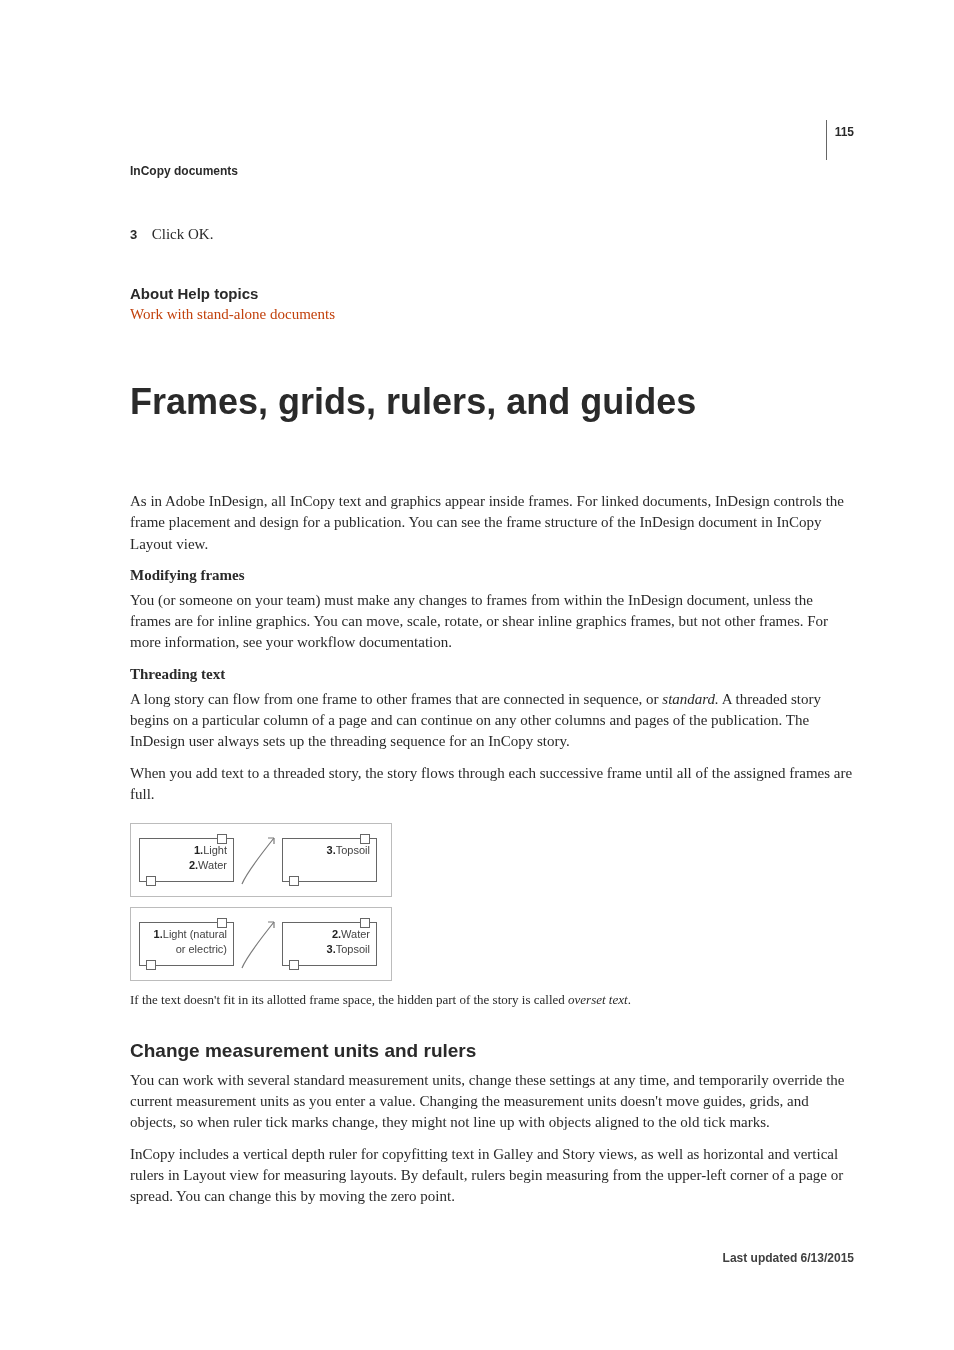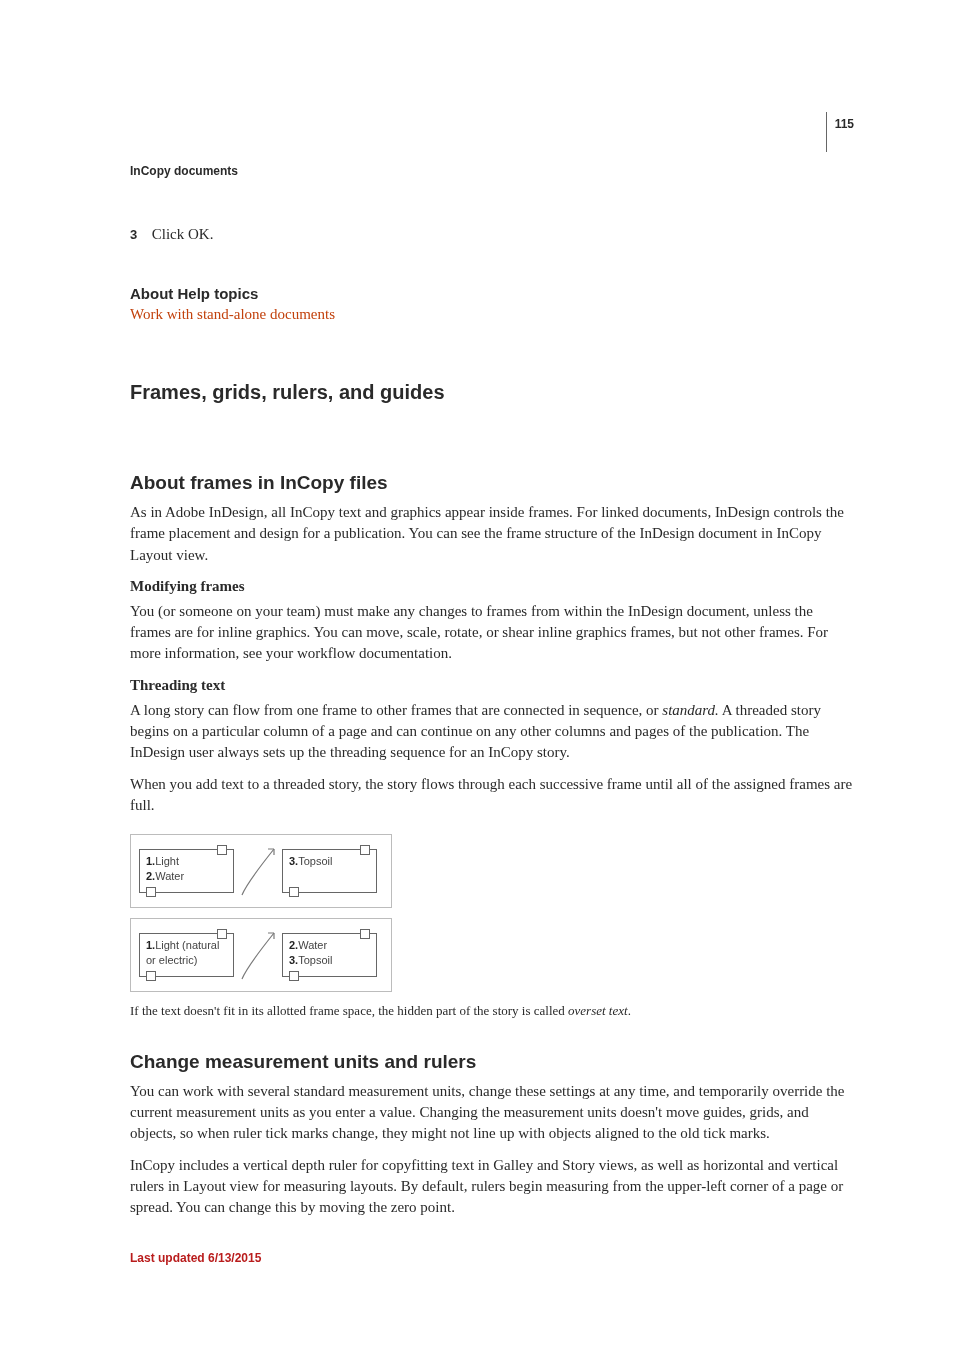--- a/index.html
+++ b/index.html
@@ -11,21 +11,21 @@
   }
   .page {
     width: 954px;
     height: 1350px;
     box-sizing: border-box;
     padding: 120px 100px 40px 130px;
     position: relative;
   }
   .page-number {
     position: absolute;
-    top: 112px;
+    top: 120px;
     right: 100px;
     font-family: "Myriad Pro", "Helvetica Neue", Arial, sans-serif;
     font-weight: 700;
     font-size: 12px;
     border-left: 1px solid #666;
     padding: 6px 0 22px 8px;
     line-height: 1;
   }
   .chapter {
     font-family: "Myriad Pro", "Helvetica Neue", Arial, sans-serif;
@@ -52,21 +52,21 @@
     margin-bottom: 4px;
   }
   .link {
     color: #c2410c;
     text-decoration: none;
     font-size: 15px;
   }
   h1 {
     font-family: "Myriad Pro", "Helvetica Neue", Arial, sans-serif;
     font-weight: 700;
-    font-size: 20px;
+    font-size: 36px;
     margin: 58px 0 68px 0;
   }
   h2 {
     font-family: "Myriad Pro", "Helvetica Neue", Arial, sans-serif;
     font-weight: 700;
     font-size: 19px;
     margin: 30px 0 8px 0;
   }
   p.body {
     margin: 0 0 10px 0;
@@ -74,39 +74,40 @@
   }
   .subhead {
     font-weight: 700;
     margin: 12px 0 6px 0;
   }
   em { font-style: italic; }
   .footer {
     position: absolute;
     bottom: 85px;
     width: 724px;
-    text-align: left;
+    text-align: right;
     font-family: "Myriad Pro", "Helvetica Neue", Arial, sans-serif;
     font-weight: 700;
     font-size: 12px;
-    color: #b91c1c;
+    color: #404040;
   }
 
   
   .figure {
     margin: 18px 0 6px 0;
     width: 262px;
   }
   .thread-row {
     border: 1px solid #bcbcbc;
     padding: 10px 8px 10px 8px;
     margin-bottom: 10px;
     display: flex;
     align-items: center;
     gap: 6px;
+    text-align: right;
   }
   .tframe {
     border: 1px solid #666;
     width: 95px;
     height: 44px;
     font-family: Arial, Helvetica, sans-serif;
     font-size: 11px;
     color: #444;
     box-sizing: border-box;
     padding: 4px 6px;
@@ -141,21 +142,20 @@
   <div class="step">
     <span class="num">3</span>
     <span>Click OK.</span>
   </div>
 
   <div class="help-topics">About Help topics</div>
   <a href="#" class="link">Work with stand-alone documents</a>
 
   <h1>Frames, grids, rulers, and guides</h1>
 
-  <h2>About frames in InCopy files</h2>
   <p class="body">As in Adobe InDesign, all InCopy text and graphics appear inside frames. For linked documents, InDesign controls the frame placement and design for a publication. You can see the frame structure of the InDesign document in InCopy Layout view.</p>
 
   <div class="subhead">Modifying frames</div>
   <p class="body">You (or someone on your team) must make any changes to frames from within the InDesign document, unless the frames are for inline graphics. You can move, scale, rotate, or shear inline graphics frames, but not other frames. For more information, see your workflow documentation.</p>
 
   <div class="subhead">Threading text</div>
   <p class="body">
     <span>A long story can flow from one frame to other frames that are connected in sequence, or </span><em>standard.</em><span> A threaded story begins on a particular column of a page and can continue on any other columns and pages of the publication. The InDesign user always sets up the threading sequence for an InCopy story.</span>
   </p>
   <p class="body">When you add text to a threaded story, the story flows through each successive frame until all of the assigned frames are full.</p>

